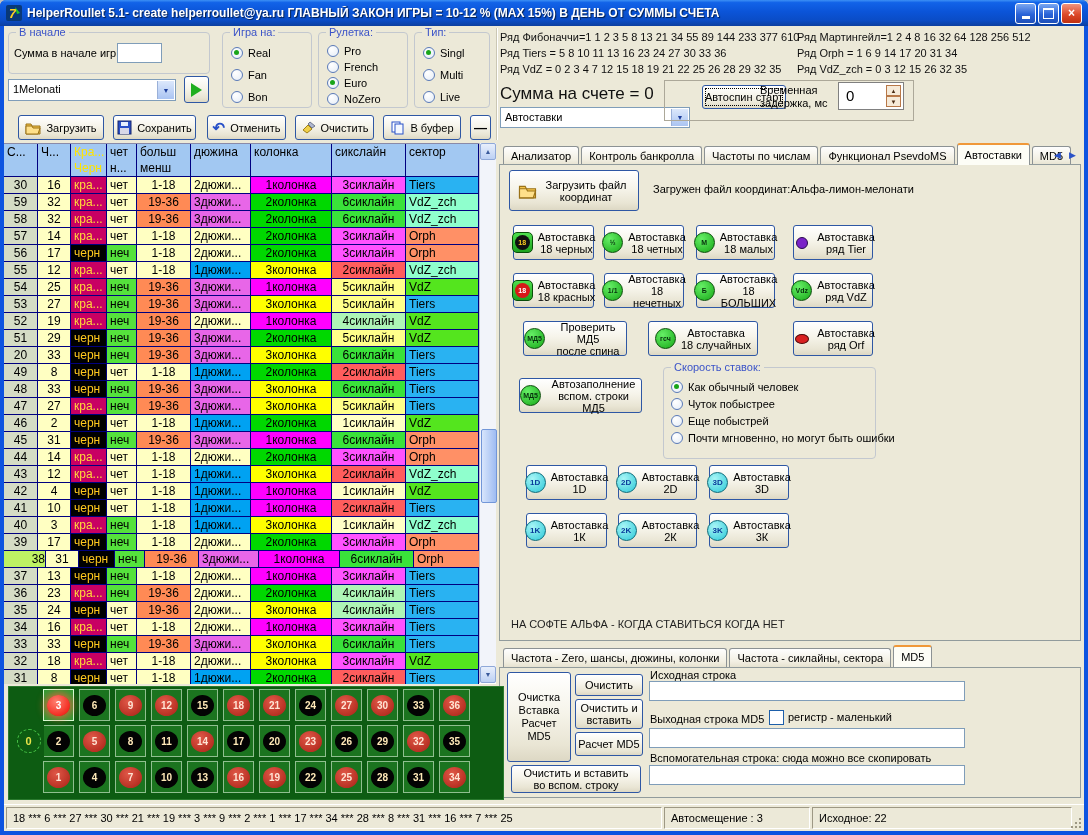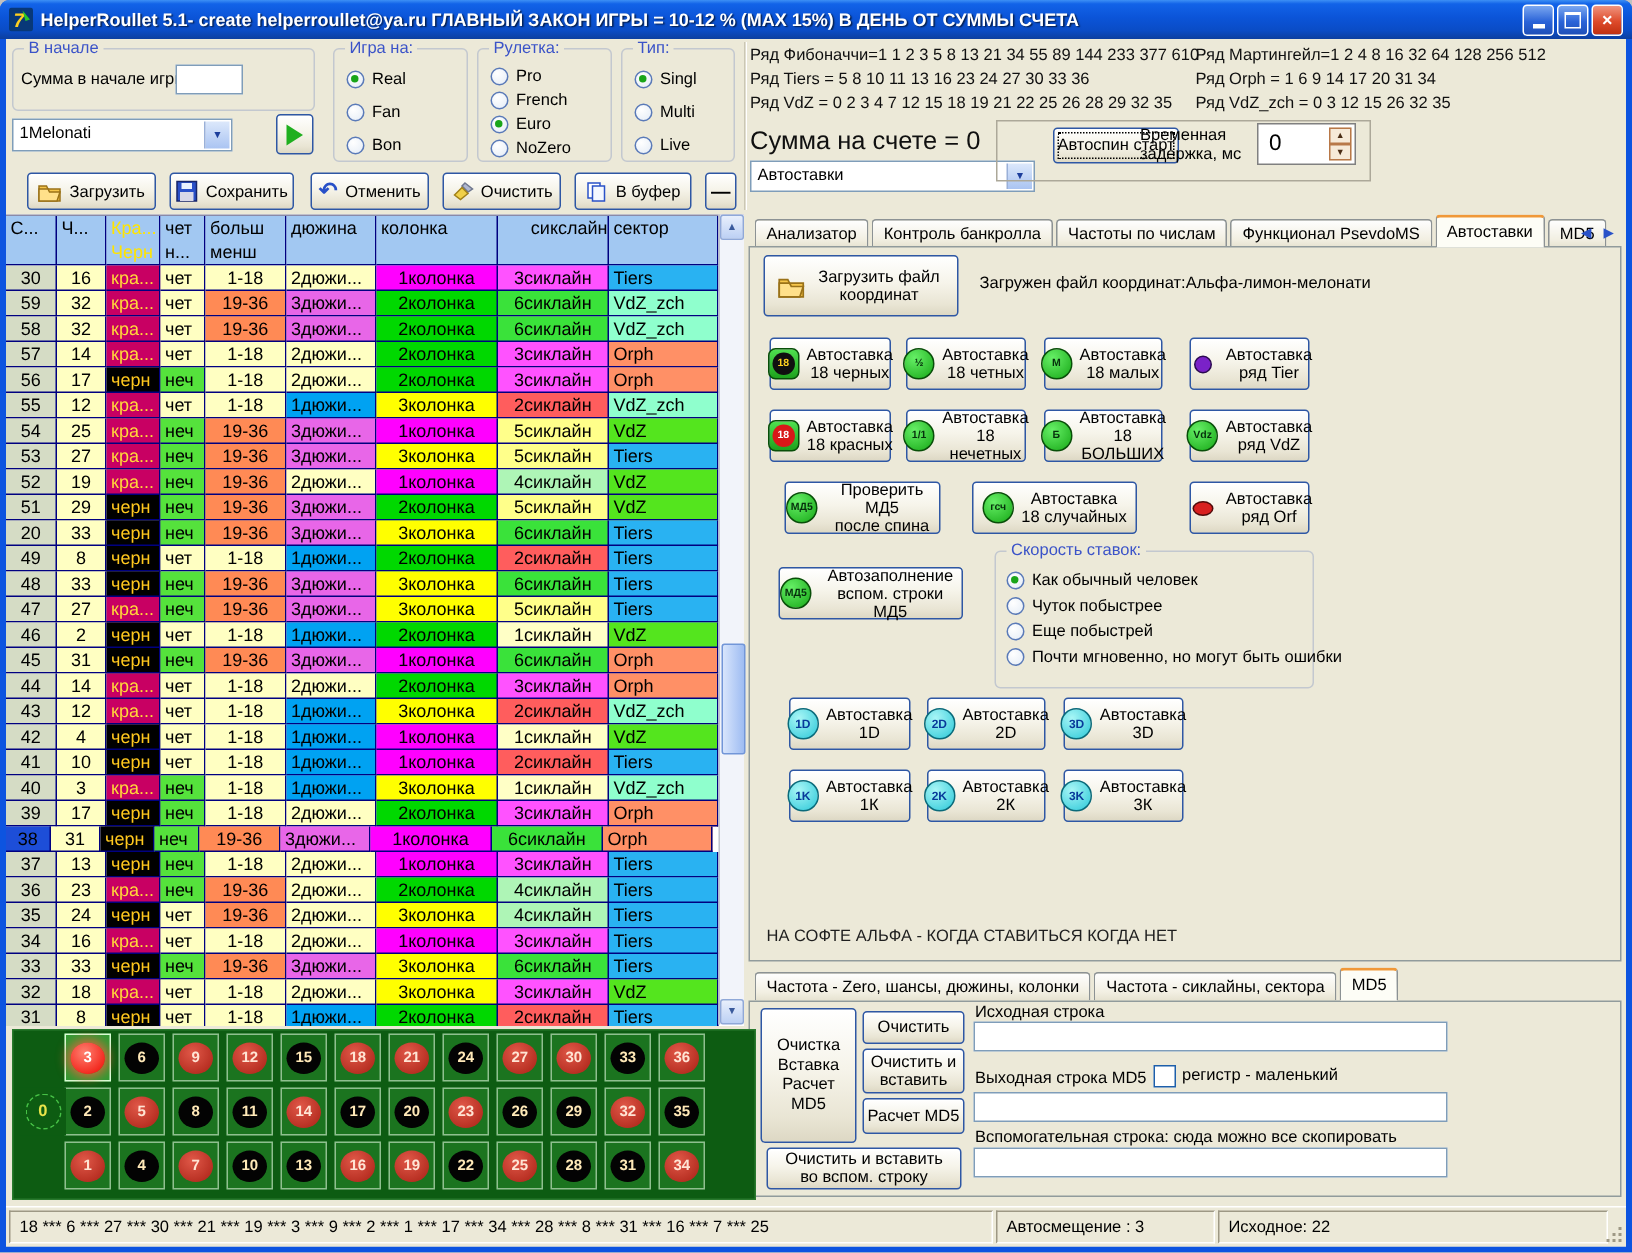--- a/index.html
+++ b/index.html
@@ -142,21 +142,21 @@
   </div>
 
   <div class="body"></div>
 
   <div class="groupbox" style="left:8px;top:32px;width:202px;height:42px;">
     <span class="gb-caption">В начале</span>
   </div>
   <span class="lbl" style="left:14px;top:47px;">Сумма в начале игры</span>
   <input class="txt" style="left: 117px; top: 43px; width: 45px; height: 20px;" value="">
 
-  <div class="combo" style="left:8px;top:79px;width:147px;height:22px;">
+  <div class="combo" style="left:8px;top:79px;width:168px;height:22px;">
     <span class="combo-text">1Melonati</span>
     <span class="combo-arrow">▼</span>
   </div>
   <div class="xpbtn" style="left:184px;top:76px;width:25px;height:27px;">
     <span class="play-tri"></span>
   </div>
 
   <div class="groupbox" style="left:318px;top:32px;width:90px;height:76px;">
     <span class="gb-caption">Рулетка:</span>
     <div class="radio-list rgap2" style="left:8px;top:11px;">
@@ -307,21 +307,21 @@
           <div>менш</div>
         </div>
         <div class="hcell hc5" style="width: 60px;">
           <div>дюжина</div>
           <div></div>
         </div>
         <div class="hcell hc6" style="width: 81px;">
           <div>колонка</div>
           <div></div>
         </div>
-        <div class="hcell hc7" style="width: 74px; text-align: right;">
+        <div class="hcell hc7" style="width: 74px;">
           <div>сикслайн</div>
           <div></div>
         </div>
         <div class="hcell hc8" style="width: 73px;">
           <div>сектор</div>
           <div></div>
         </div>
       </div>
     <div id="hist-body">
         <div class="hrow">
@@ -560,21 +560,21 @@
           <div class="dcell d1" style="width: 33px; background: rgb(255, 255, 194);">17</div>
           <div class="dcell d2" style="width: 36px; background: rgb(0, 0, 0); color: rgb(255, 200, 30);">черн</div>
           <div class="dcell d3" style="width: 30px; background: rgb(85, 226, 60);">неч</div>
           <div class="dcell d4" style="width: 54px; background: rgb(255, 255, 194);">1-18</div>
           <div class="dcell d5" style="width: 60px; background: rgb(255, 255, 194);">2дюжи...</div>
           <div class="dcell d6" style="width: 81px; background: rgb(0, 216, 0);">2колонка</div>
           <div class="dcell d7" style="width: 74px; background: rgb(255, 82, 255);">3сиклайн</div>
           <div class="dcell d8" style="width: 73px; background: rgb(255, 144, 102);">Orph</div>
         </div>
         <div class="hrow">
-          <div class="dcell d0" style="width: 30px; background: #1d4ed8;">38</div>
+          <div class="dcell d0" style="width: 42px; background: #bef264; text-align: right;">38</div>
           <div class="dcell d1" style="width: 33px; background: rgb(255, 255, 194);">31</div>
           <div class="dcell d2" style="width: 36px; background: rgb(0, 0, 0); color: rgb(255, 200, 30);">черн</div>
           <div class="dcell d3" style="width: 30px; background: rgb(85, 226, 60);">неч</div>
           <div class="dcell d4" style="width: 54px; background: rgb(255, 138, 85);">19-36</div>
           <div class="dcell d5" style="width: 60px; background: rgb(232, 102, 232);">3дюжи...</div>
           <div class="dcell d6" style="width: 81px; background: rgb(255, 0, 255);">1колонка</div>
           <div class="dcell d7" style="width: 74px; background: rgb(58, 226, 58);">6сиклайн</div>
           <div class="dcell d8" style="width: 73px; background: rgb(255, 144, 102);">Orph</div>
         </div>
         <div class="hrow">

